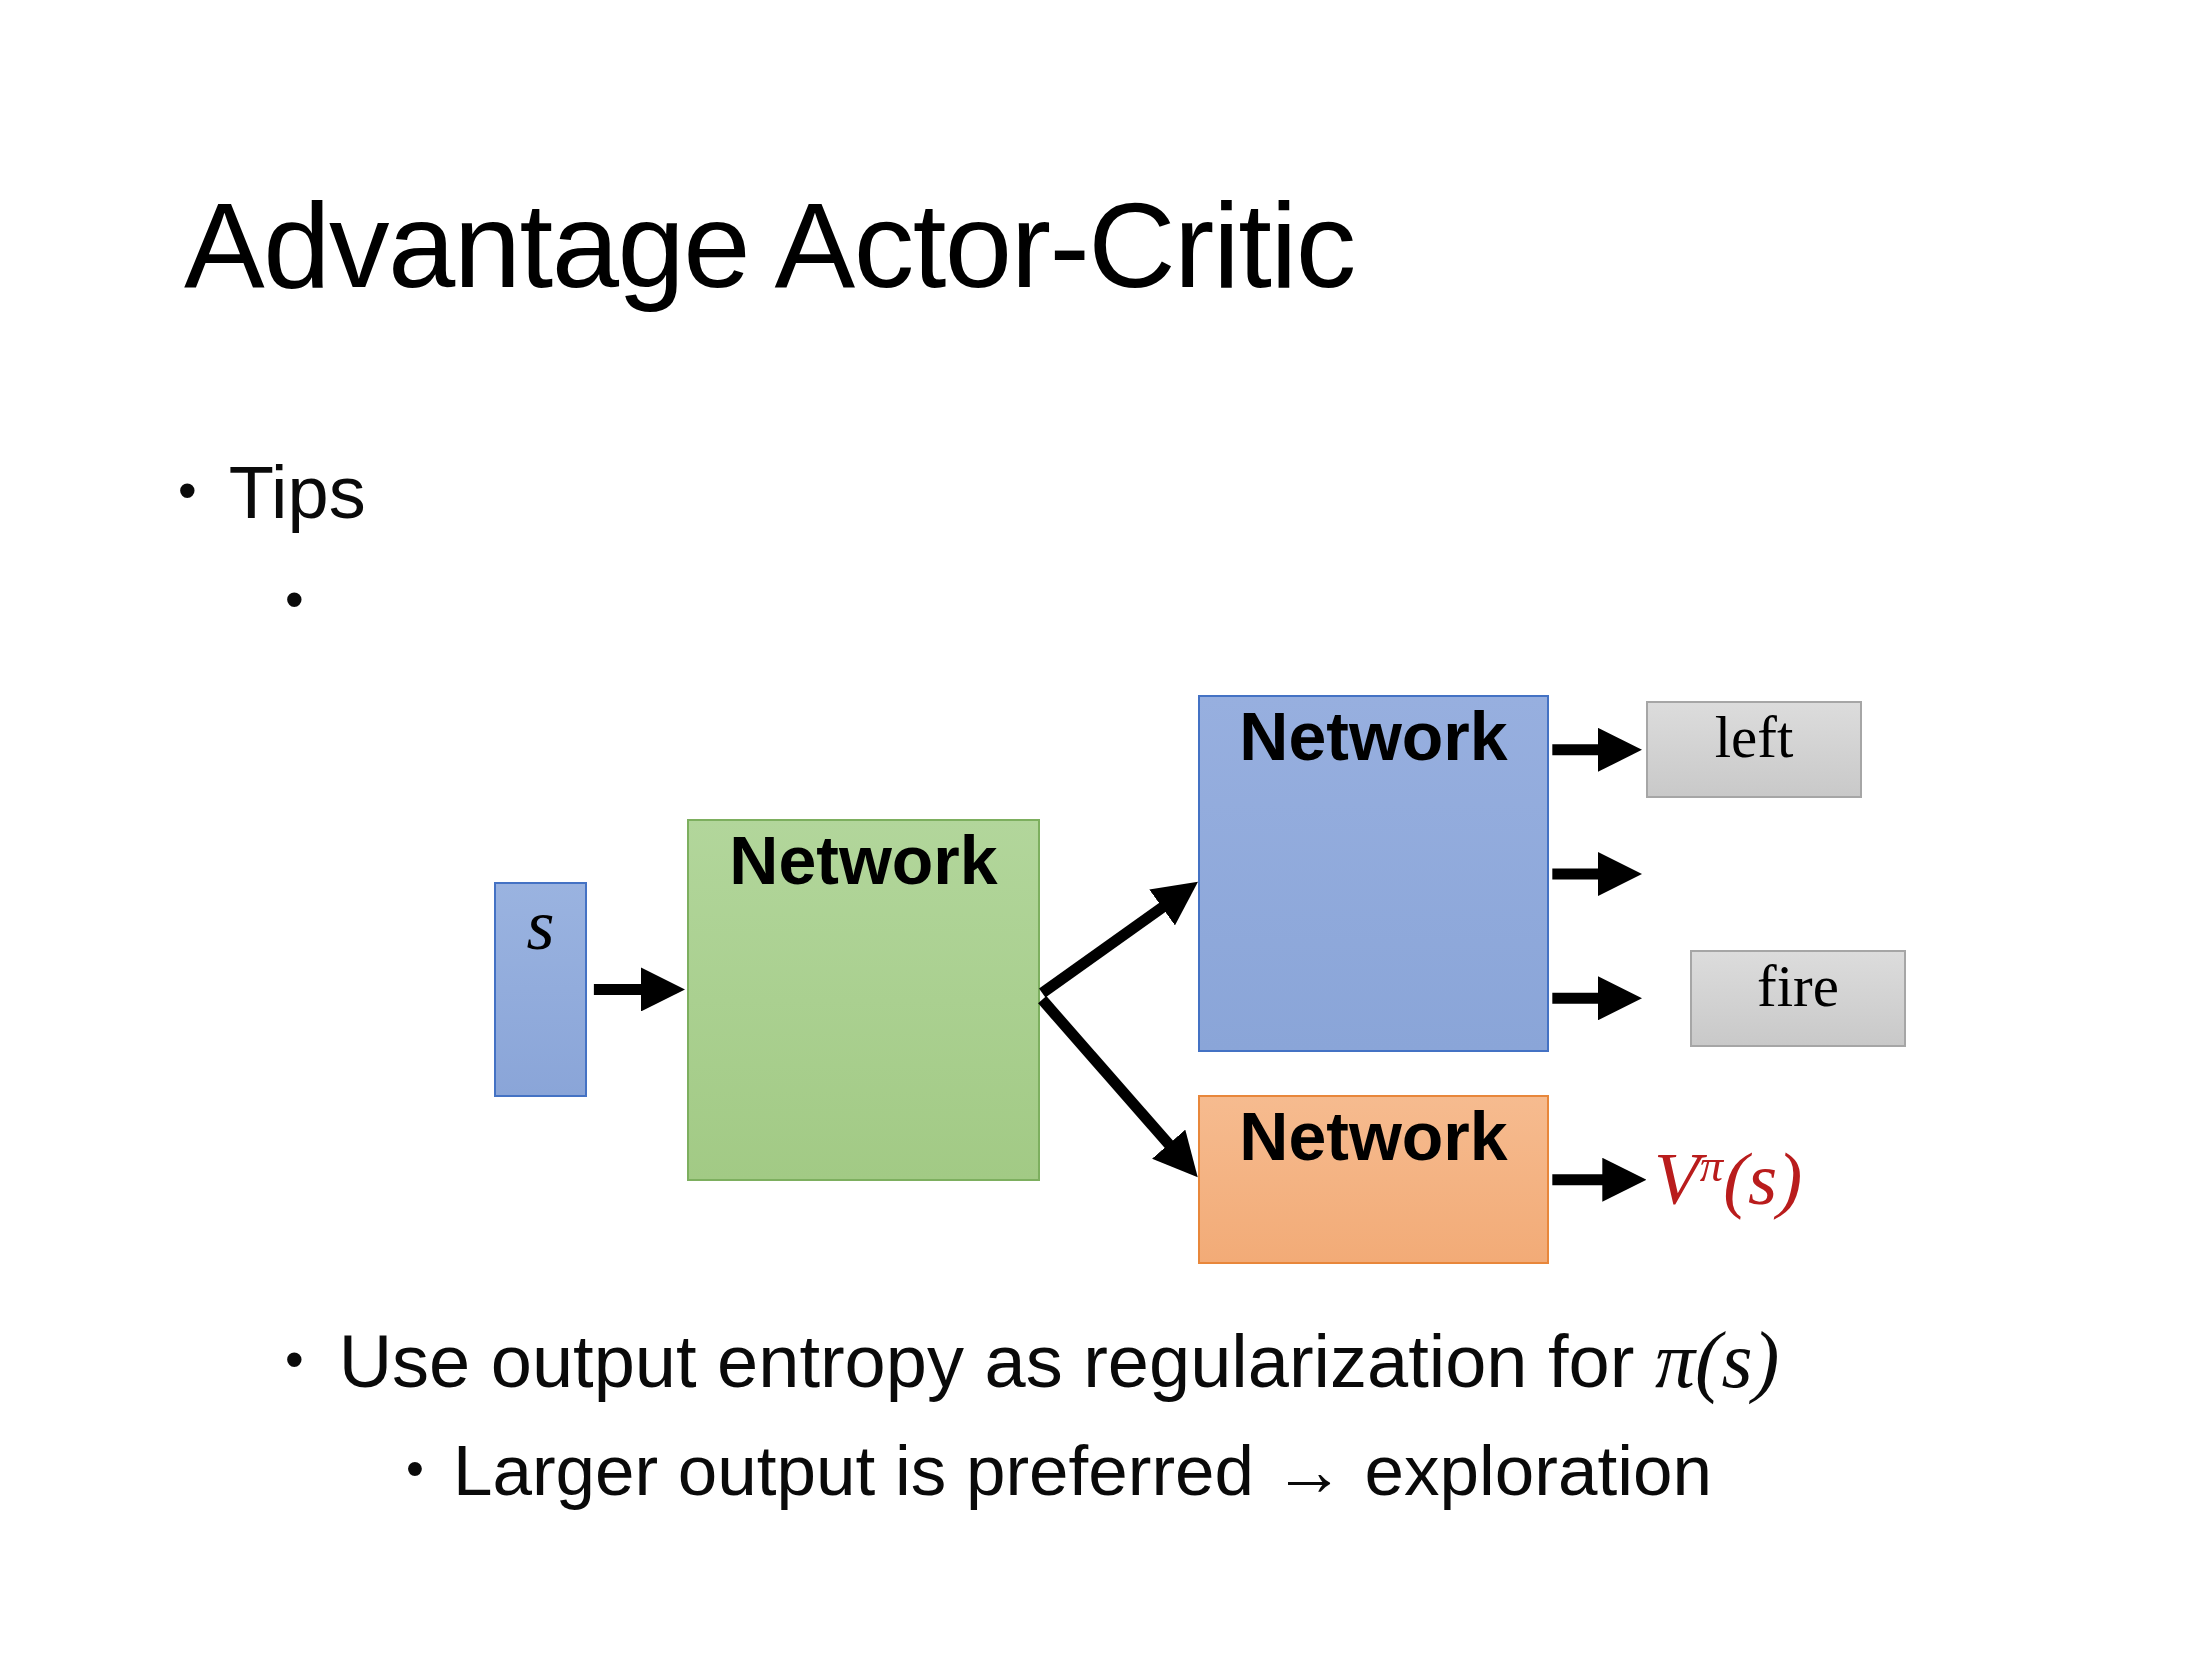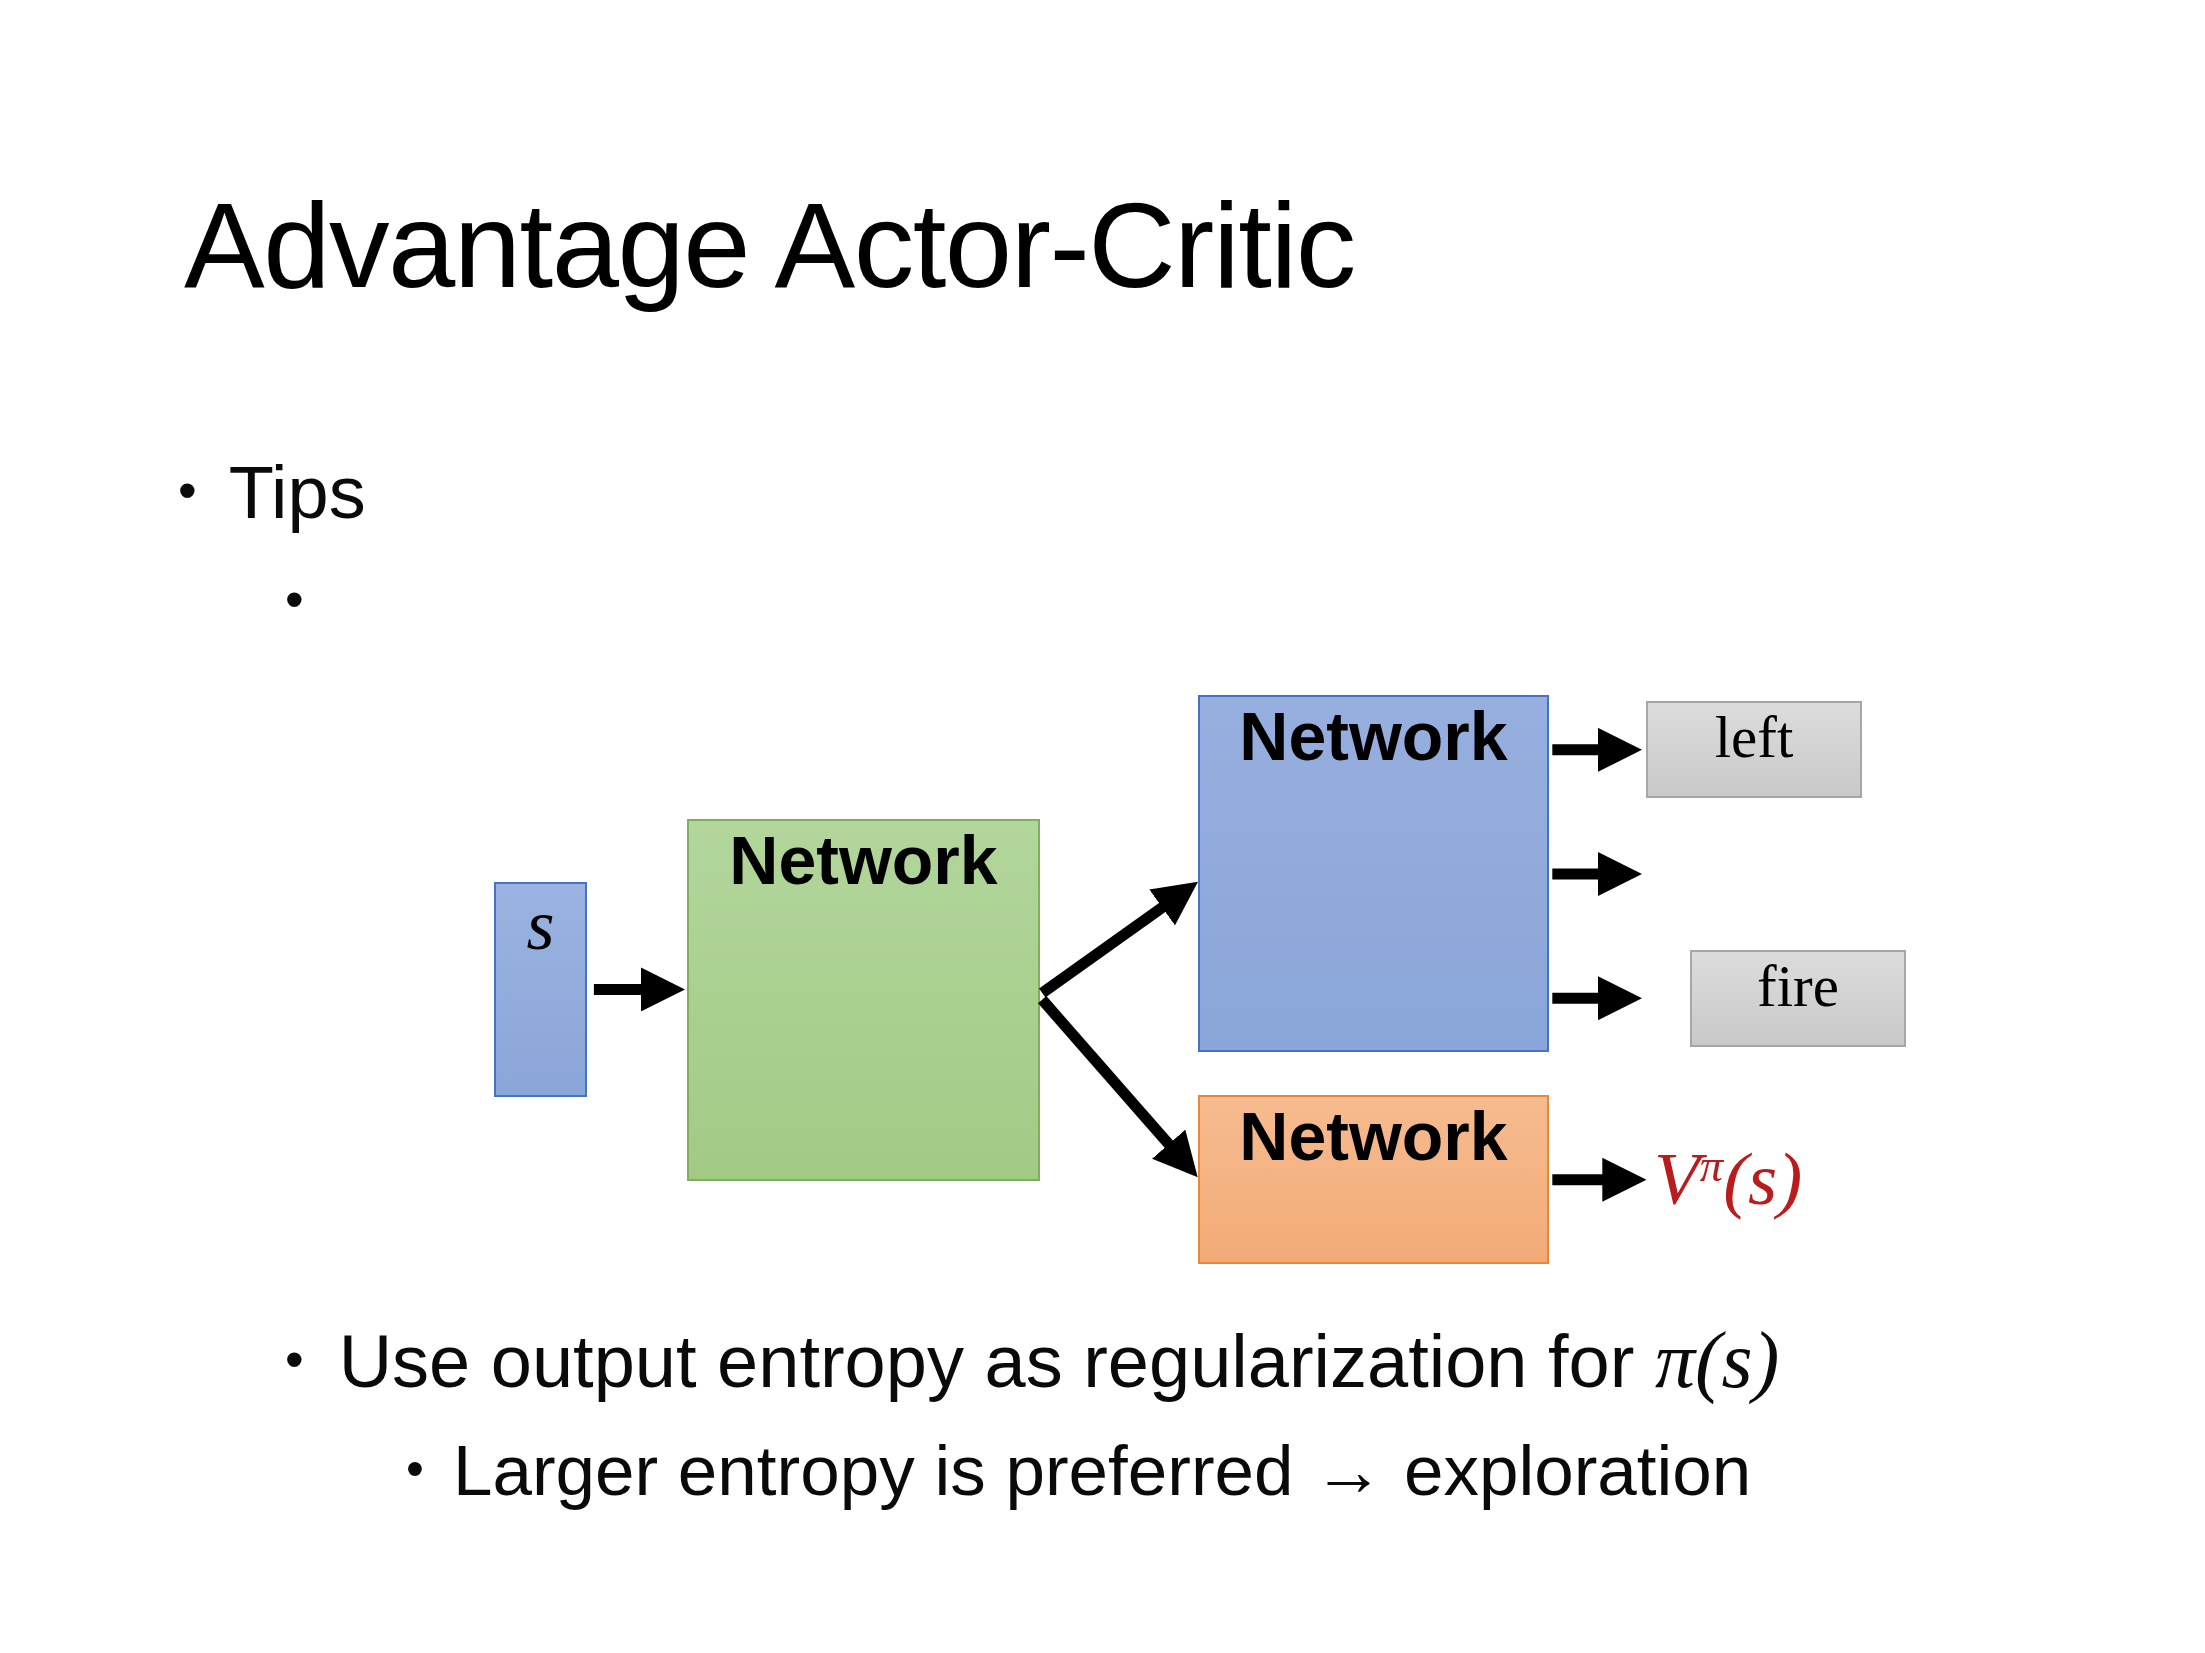--- a/index.html
+++ b/index.html
@@ -93,21 +93,21 @@
     </div>
   </div>
 
   <div class="row lvl2b">
     <span class="marker">•</span>
     <div><span>Use output entropy as regularization for </span><span class="math">π(s)</span></div>
   </div>
 
   <div class="row lvl3">
     <span class="marker">•</span>
-    <span>Larger entropy is preferred → exploration</span>
+    <span>Larger output is preferred → exploration</span>
   </div>
 
   <div class="box state-box">
     <span class="state-label">s</span>
   </div>
 
   <div class="box shared-box">
     <span class="net-label">Network</span>
   </div>
 

